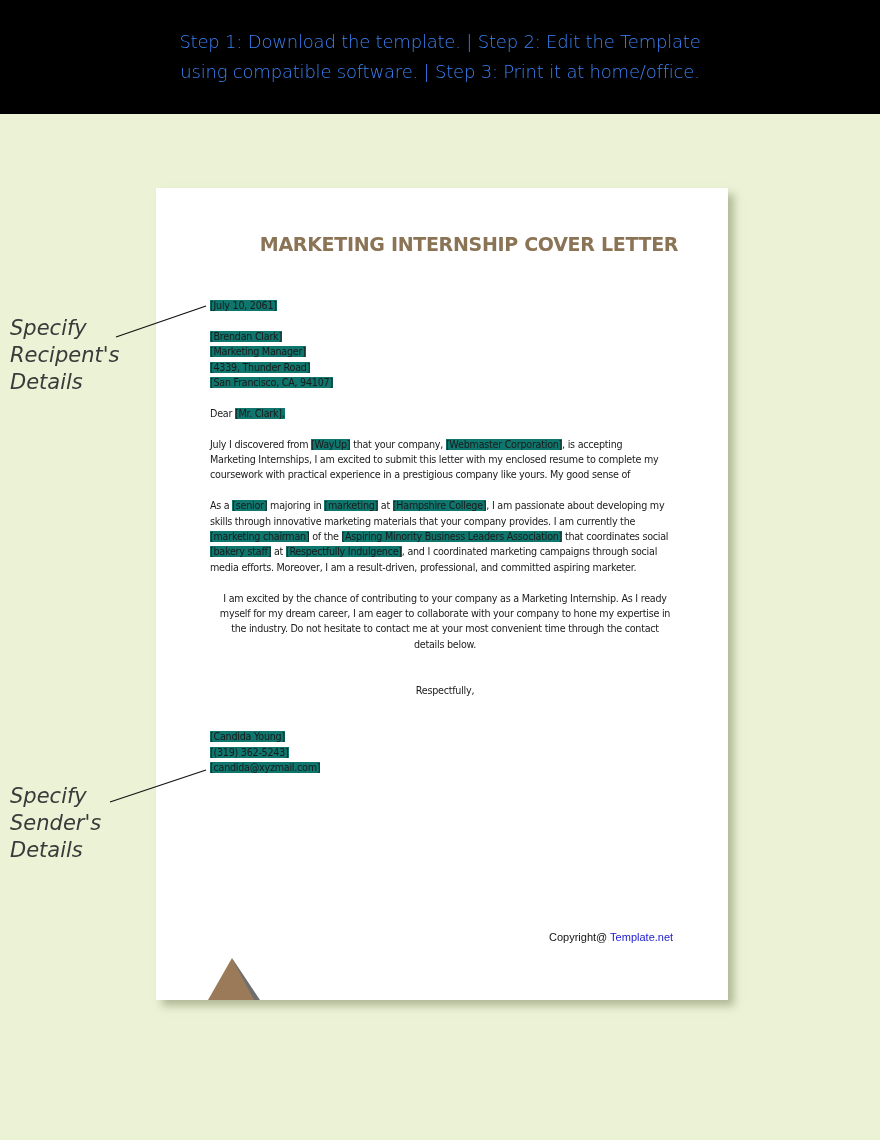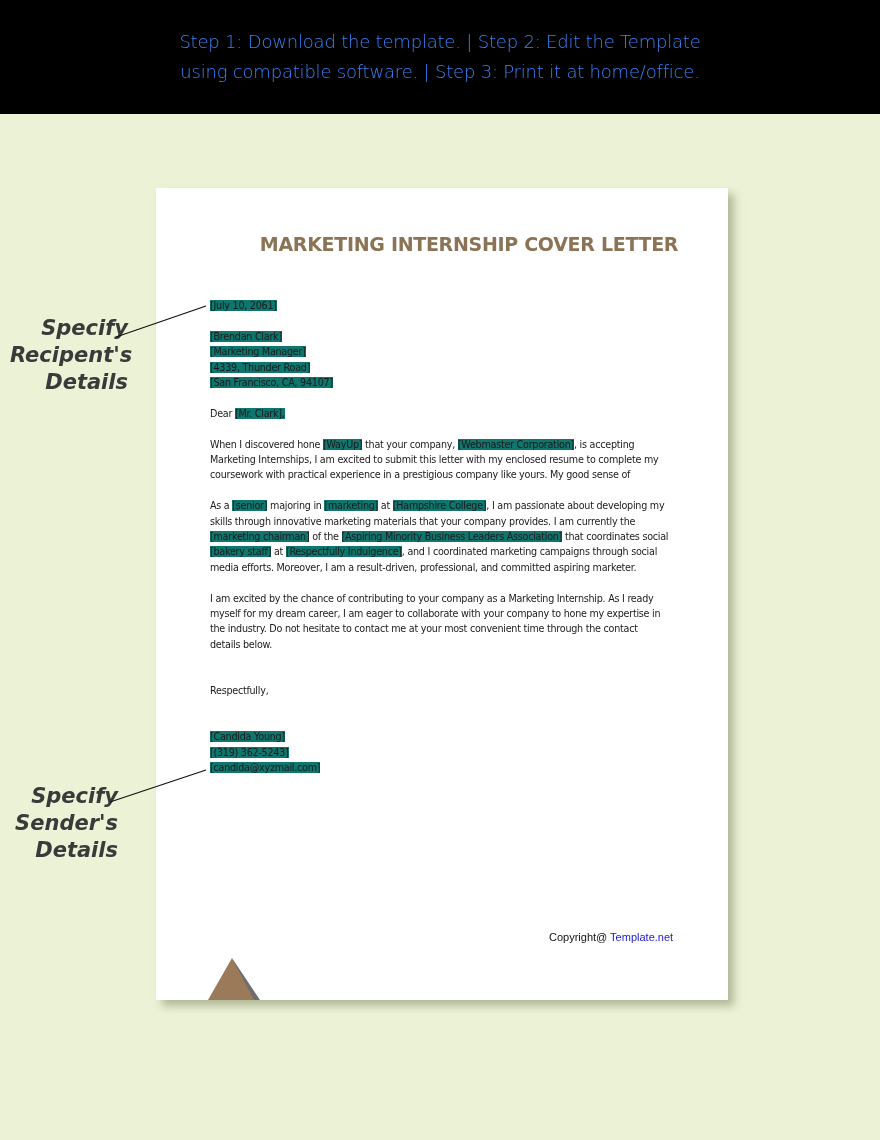--- a/index.html
+++ b/index.html
@@ -40,40 +40,40 @@
     .letter {
       position: absolute; left: 54px; top: 110px; width: 470px;
       font-family: "DejaVu Sans", sans-serif;
       font-size: 9.6px;
       line-height: 15.4px;
       color: #1a1a1a;
       letter-spacing: -0.25px;
     }
     .hl { background: #0f766e; }
     .block { margin-bottom: 15.4px; }
-    .block.gap2 { margin-bottom: 30.8px; }
+    .block.gap2 { margin-bottom: 30.8px; text-align: center; }
     .line { display: block; white-space: nowrap; }
     .copyright {
       position: absolute; left: 393px; top: 743px;
       font-family: "Liberation Sans", sans-serif;
       font-size: 11px; color: #111;
     }
     .copyright .brand { color: #1a1acc; }
     .triangle {
       position: absolute; left: 52px; top: 770px; width: 52px; height: 42px;
     }
     .callout {
       position: absolute;
       font-family: "DejaVu Sans", sans-serif;
       font-style: italic;
       font-size: 21px;
       line-height: 27px;
       color: #3a3a3a;
-      text-align: right;
-      font-weight: 700;
+      text-align: left;
+      font-weight: 400;
     }
     .callout .line { display: block; }
     .callout-line { position: absolute; left: 0; top: 0; pointer-events: none; }
   </style>
 </head>
 <body>
 
 <div class="top-banner">
   <span class="line">Step 1: Download the template.  |  Step 2: Edit the Template</span>
   <span class="line">using compatible software.  |  Step 3: Print it at home/office.</span>
@@ -103,21 +103,21 @@
       <span class="line"><span class="hl">[Marketing Manager]</span></span>
       <span class="line"><span class="hl">[4339, Thunder Road]</span></span>
       <span class="line"><span class="hl">[San Francisco, CA, 94107]</span></span>
     </div>
 
     <div class="block">
       <span class="line"><span>Dear </span><span class="hl">[Mr. Clark],</span></span>
     </div>
 
     <div class="block">
-      <span class="line"><span>When I discovered hone </span><span class="hl">[WayUp]</span><span> that your company, </span><span class="hl">[Webmaster Corporation]</span><span>, is accepting</span></span>
+      <span class="line"><span>July I discovered from </span><span class="hl">[WayUp]</span><span> that your company, </span><span class="hl">[Webmaster Corporation]</span><span>, is accepting</span></span>
       <span class="line">Marketing Internships, I am excited to submit this letter with my enclosed resume to complete my</span>
       <span class="line">coursework with practical experience in a prestigious company like yours. My good sense of</span>
     </div>
 
     <div class="block">
       <span class="line"><span>As a </span><span class="hl">[senior]</span><span> majoring in </span><span class="hl">[marketing]</span><span> at </span><span class="hl">[Hampshire College]</span><span>, I am passionate about developing my</span></span>
       <span class="line">skills through innovative marketing materials that your company provides. I am currently the</span>
       <span class="line"><span class="hl">[marketing chairman]</span><span> of the </span><span class="hl">[Aspiring Minority Business Leaders Association]</span><span> that coordinates social</span></span>
       <span class="line"><span class="hl">[bakery staff]</span><span> at </span><span class="hl">[Respectfully Indulgence]</span><span>, and I coordinated marketing campaigns through social</span></span>
       <span class="line">media efforts. Moreover, I am a result-driven, professional, and committed aspiring marketer.</span>

